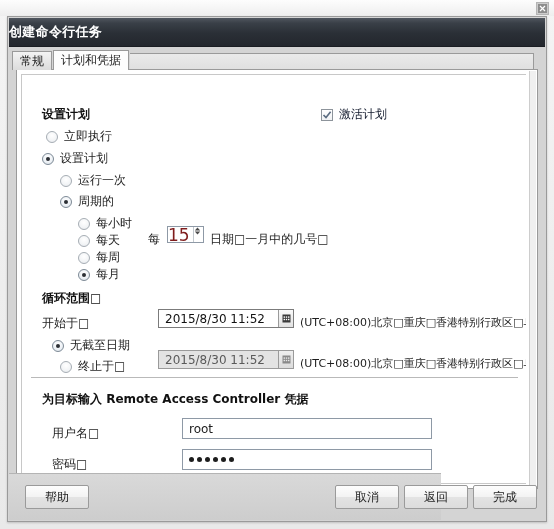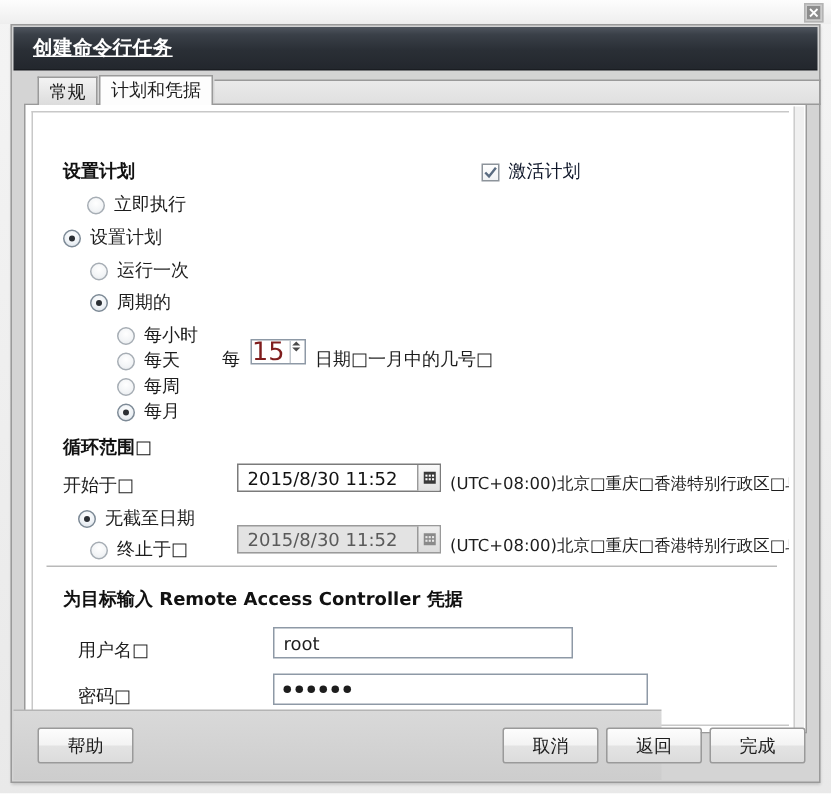--- a/index.html
+++ b/index.html
@@ -51,30 +51,28 @@
     left: 1px; top: 1px;
     width: 536px; height: 28px;
     background: linear-gradient(to bottom, #50565f 0%, #3a4048 18%, #2a2f36 55%, #23272d 100%);
     border-bottom: 1px solid #1a1d22;
     display: flex; align-items: center;
   }
   .titlebar-text {
     color: #ffffff;
     font-size: 13px;
     font-weight: bold;
-    padding-left: 13px;
     letter-spacing: .3px;
     white-space: nowrap;
-    text-decoration: underline;
   }
 
   
   .tabstrip {
     position: absolute;
-    left: 17px; top: 33px;
+    left: 4px; top: 33px;
     width: 522px; height: 20px;
     display: flex;
     align-items: flex-end;
     font-family: Liberation Mono, monospace;
   }
   .tabstrip::after {
     content: "";
     position: absolute;
     left: 0; bottom: 0; right: 0;
     height: 1px;
@@ -362,21 +360,21 @@
           <span class="checkbox">
             <span>
               <svg width="10" height="10" viewBox="0 0 10 10">
                 <path d="M1.5 5 L4 7.6 L8.6 1.8" stroke="#5a6b80" stroke-width="1.6" fill="none"></path>
               </svg>
             </span>
           </span>
           <span class="cb-label">激活计划</span>
         </div>
 
-        <div class="radio-row" style="left:36px; top:53px;">
+        <div class="radio-row" style="left:24px; top:53px;">
           <span class="radio"></span>
           <span class="radio-label">立即执行</span>
         </div>
 
         <div class="radio-row" style="left:20px; top:75px;">
           <span class="radio checked"></span>
           <span class="radio-label">设置计划</span>
         </div>
 
         <div class="radio-row" style="left:38px; top:97px;">
@@ -480,21 +478,21 @@
         </div>
 
         <div class="tz" style="left:278px; top:281px;">(UTC+08:00)北京□重庆□香港特别行政区□乌鲁木齐</div>
 
         <div class="hr" style="left:9px; top:302px; width:487px;"></div>
 
         <div class="sec-title" style="left:20px; top:316px;">为目标输入 Remote Access Controller 凭据</div>
 
         <div class="lbl" style="left:30px; top:350px;">用户名□</div>
 
-        <div class="textfield" style="left:160px; top:343px; width:200px; height:21px;">
+        <div class="textfield" style="left:160px; top:343px; width:250px; height:21px;">
           <span>root</span>
         </div>
 
         <div class="lbl" style="left:30px; top:381px;">密码□</div>
 
         <div class="textfield" style="left:160px; top:374px; width:250px; height:21px;">
           <span class="pwd-dots">
             <i></i>
               <i></i>
               <i></i>

